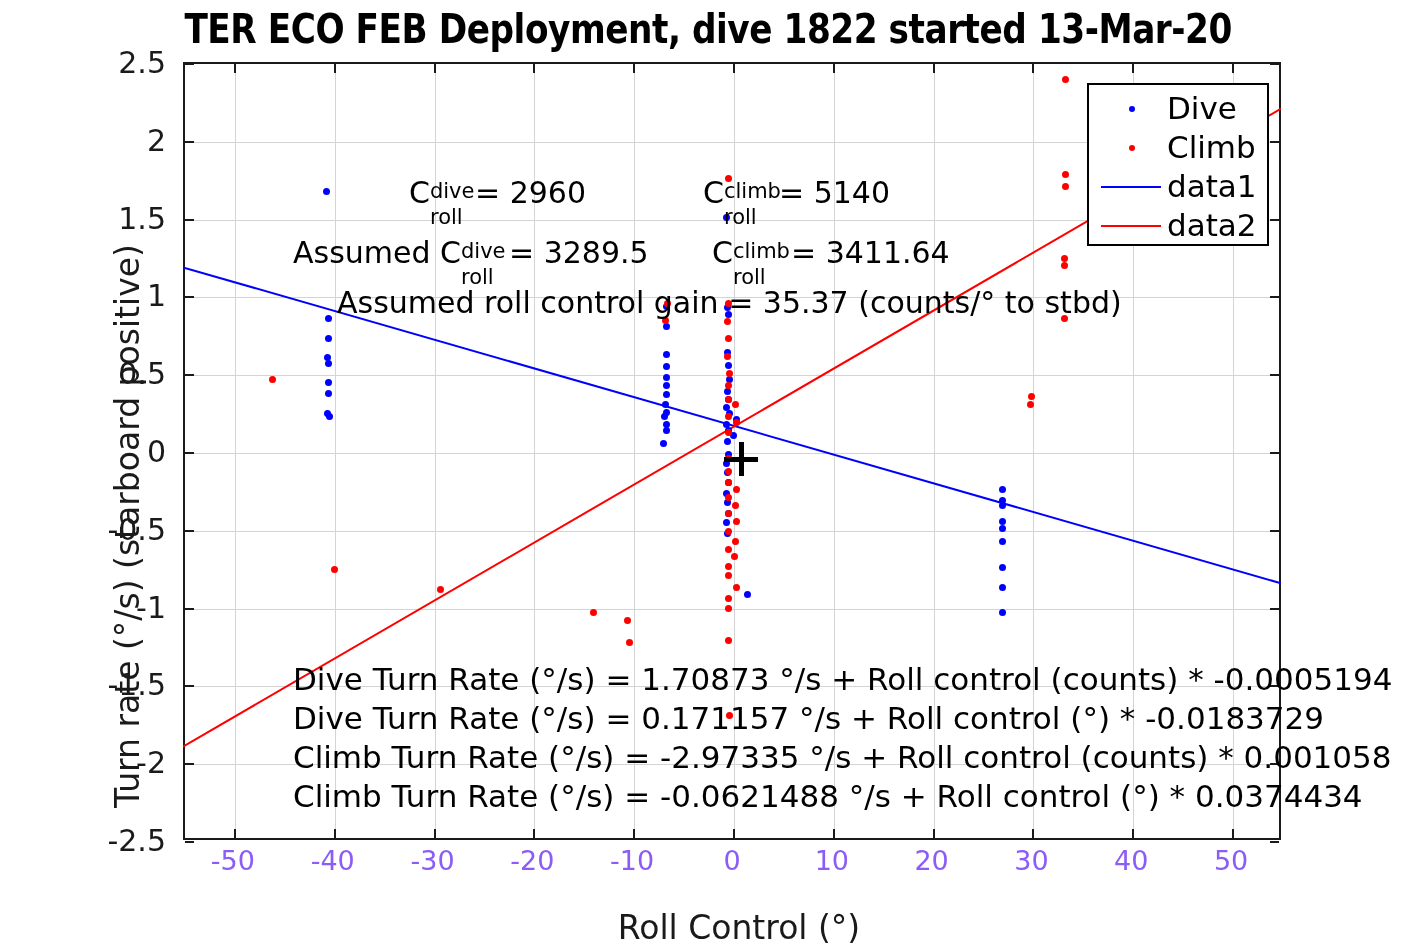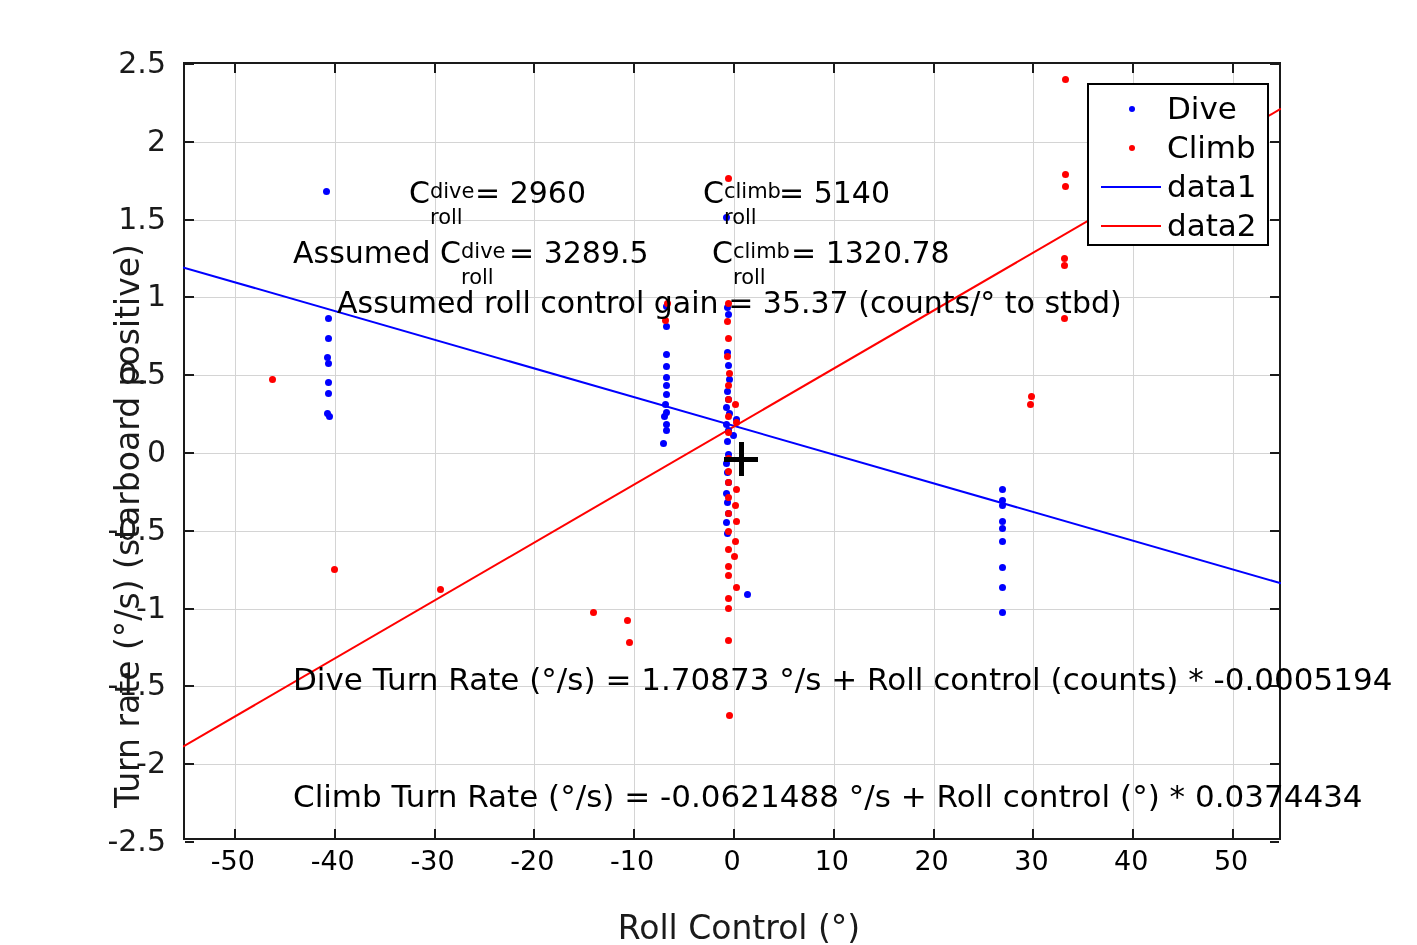--- a/index.html
+++ b/index.html
@@ -22,21 +22,21 @@
   .grid-h{height:1px;left:0;right:0;}
 
   
   .tick-b{position:absolute;width:2px;height:9px;background:#1a1a1a;bottom:0;}
   .tick-t{position:absolute;width:2px;height:9px;background:#1a1a1a;top:0;}
   .tick-l{position:absolute;height:2px;width:9px;background:#1a1a1a;left:0;}
   .tick-r{position:absolute;height:2px;width:9px;background:#1a1a1a;right:0;}
 
   
   .xlab{position:absolute;font-size:27px;text-align:center;width:90px;
-        color:#000000;top:845px;}
+        color:#8b5cf6;top:845px;}
   .ylab{position:absolute;font-size:30px;text-align:right;width:78px;
         color:#1a1a1a;left:88px;}
 
   
   .xtitle{position:absolute;left:190px;top:878px;width:1098px;text-align:center;
           font-size:33px;color:#1a1a1a;margin-top:30px;}
   .ytitle{position:absolute;font-size:33px;color:#1a1a1a;white-space:nowrap;
           transform-origin:0 0;transform:rotate(-90deg);
           left:108px;top:808px;}
 
@@ -74,20 +74,21 @@
           color:#000;}
   .lg-dot{position:absolute;left:40px;top:17px;width:6px;height:6px;
           border-radius:50%;}
   .lg-line{position:absolute;left:12px;top:19px;width:60px;height:2px;}
 </style>
 </head>
 <body>
 
 <div id="root">
 
+  <div class="title"><span>TER ECO FEB Deployment, dive 1822 started 13-Mar-20</span></div>
 
   <div class="plot-frame" id="frame">
       <div class="grid-v" style="left: 49.9091px;"></div>
       <div class="tick-b" style="left: 48.9091px;"></div>
       <div class="tick-t" style="left: 48.9091px;"></div>
       <div class="grid-v" style="left: 149.727px;"></div>
       <div class="tick-b" style="left: 148.727px;"></div>
       <div class="tick-t" style="left: 148.727px;"></div>
       <div class="grid-v" style="left: 249.545px;"></div>
       <div class="tick-b" style="left: 248.545px;"></div>
@@ -294,26 +295,28 @@
     <span class="csym"><span>C</span><span class="frac"><span class="sup">dive</span><span class="sub">roll</span></span></span><span>= 2960</span>
   </div>
   <div class="annot" style="left:703px;top:178px;">
     <span class="csym" style="margin-right:55px;"><span>C</span><span class="frac"><span class="sup">climb</span><span class="sub">roll</span></span></span><span>= 5140</span>
   </div>
 
   <div class="annot" style="left:293px;top:238px;">
     <span>Assumed C</span><span class="frac"><span class="sup">dive</span><span class="sub">roll</span></span><span style="margin-left:48px;">= 3289.5</span>
   </div>
   <div class="annot" style="left:712px;top:238px;">
-    <span>C</span><span class="frac"><span class="sup">climb</span><span class="sub">roll</span></span><span style="margin-left:58px;">= 1320.78</span>
+    <span>C</span><span class="frac"><span class="sup">climb</span><span class="sub">roll</span></span><span style="margin-left:58px;">= 3411.64</span>
   </div>
 
   <div class="annot" style="left:293px;top:288px;margin-left:44px;">Assumed roll control gain = 35.37 (counts/° to stbd)</div>
 
   <div class="eqline" style="top:661px;">Dive Turn Rate (°/s) = 1.70873 °/s + Roll control (counts) * -0.0005194</div>
+  <div class="eqline" style="top:700px;">Dive Turn Rate (°/s) = 0.171157 °/s + Roll control (°) * -0.0183729</div>
+  <div class="eqline" style="top:739px;">Climb Turn Rate (°/s) = -2.97335 °/s + Roll control (counts) * 0.001058</div>
   <div class="eqline" style="top:778px;">Climb Turn Rate (°/s) = -0.0621488 °/s + Roll control (°) * 0.0374434</div>
 
   <div class="legend">
     <div class="lg-row">
       <span class="lg-dot" id="lgd0" style="background: rgb(0, 0, 255);"></span>
       <span class="lg-txt">Dive</span>
     </div>
     <div class="lg-row">
       <span class="lg-dot" id="lgd1" style="background: rgb(255, 0, 0);"></span>
       <span class="lg-txt">Climb</span>

